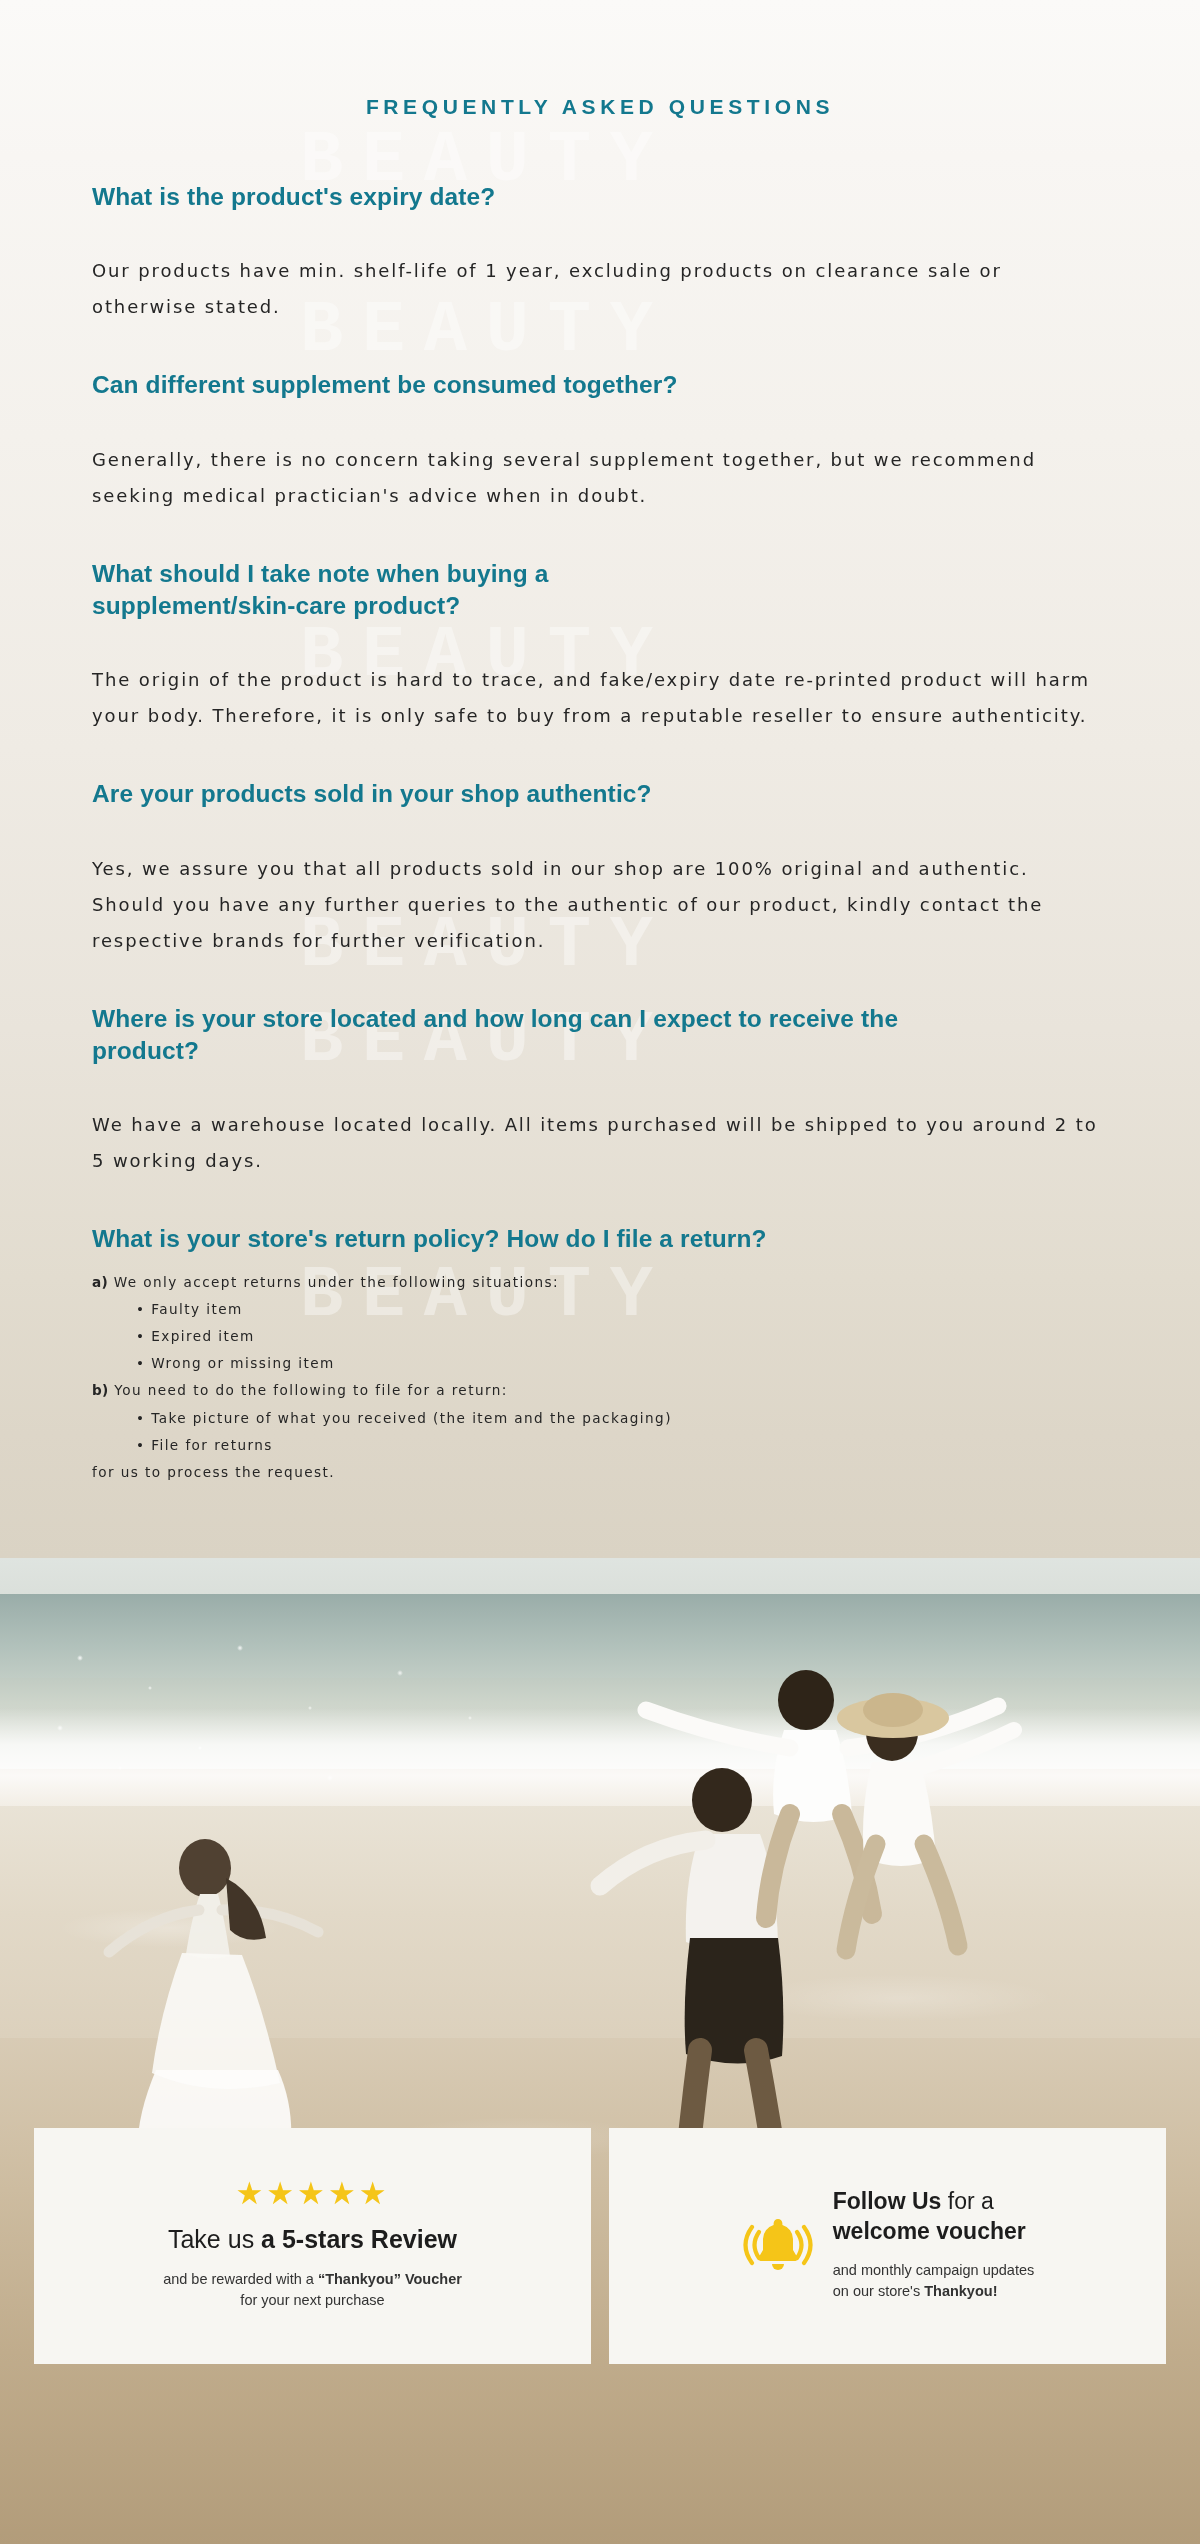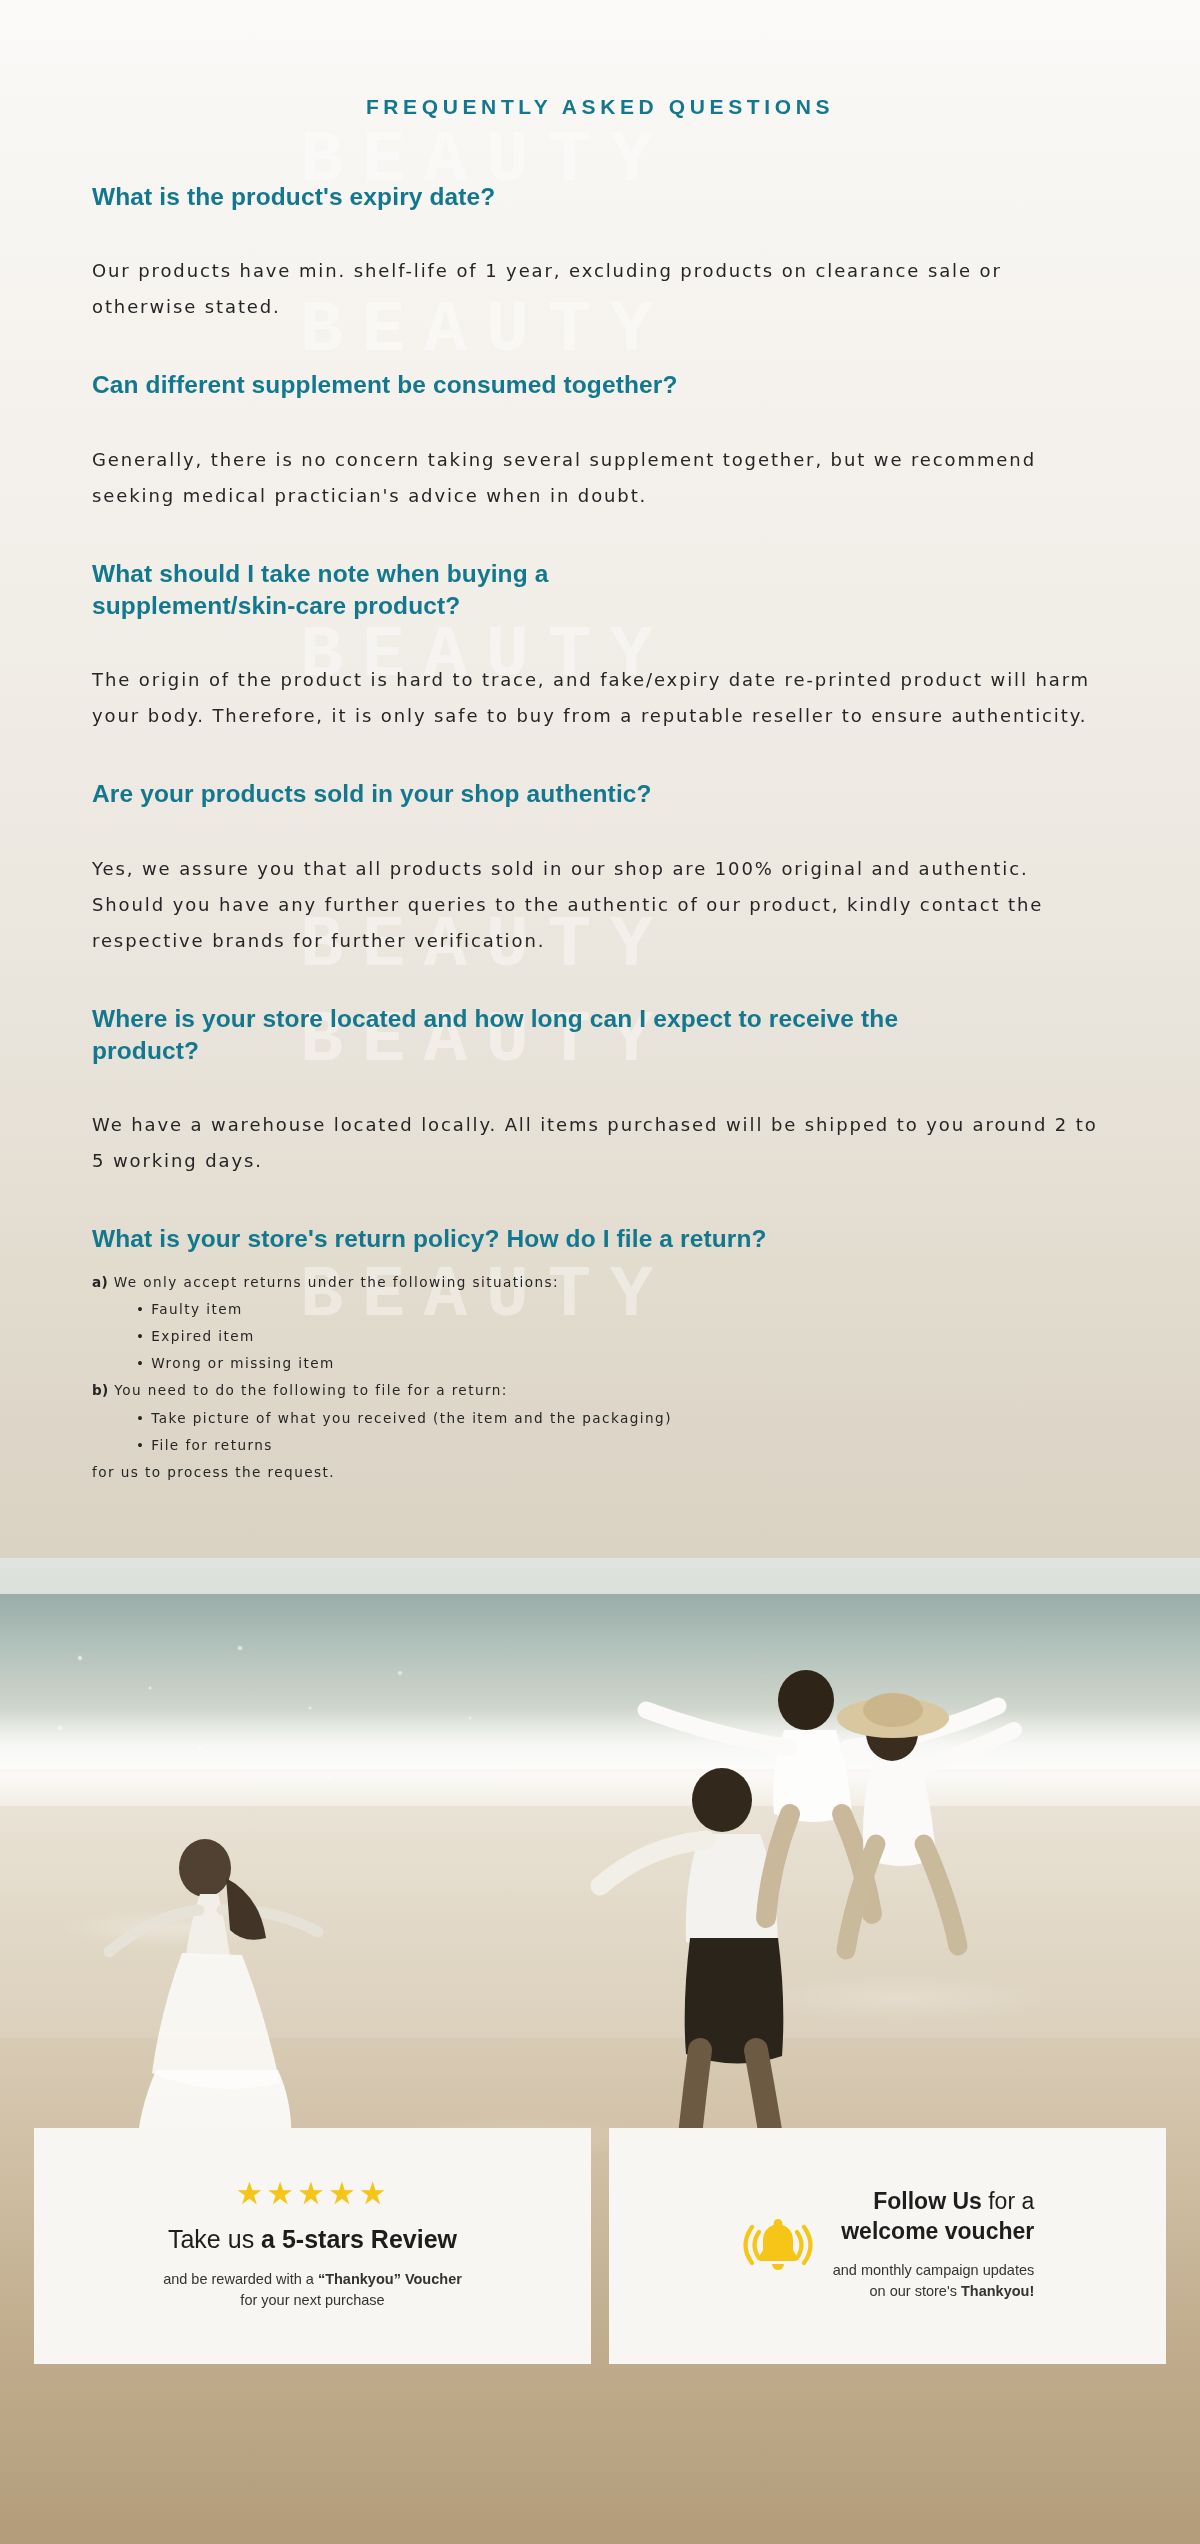--- a/index.html
+++ b/index.html
@@ -204,21 +204,21 @@
   .card-headline b { font-weight:700; }
   .card-sub {
     font-family:"Liberation Sans", sans-serif;
     font-size:14.5px;
     color:#333;
     line-height:1.5;
     margin-top:13px;
   }
   .card-sub b { font-weight:700; }
   .bell-wrap { flex:0 0 auto; display:flex; align-items:center; }
-  .right-text { text-align:right; }
+  .right-text { text-align:left; }
   .right-text .card-headline { font-size:23px; }
 </style>
 </head>
 <body>
 
 <section class="faq-section">
 
   <div class="watermark wm1">BEAUTY</div>
   <div class="watermark wm2">BEAUTY</div>
   <div class="watermark wm3">BEAUTY</div>

